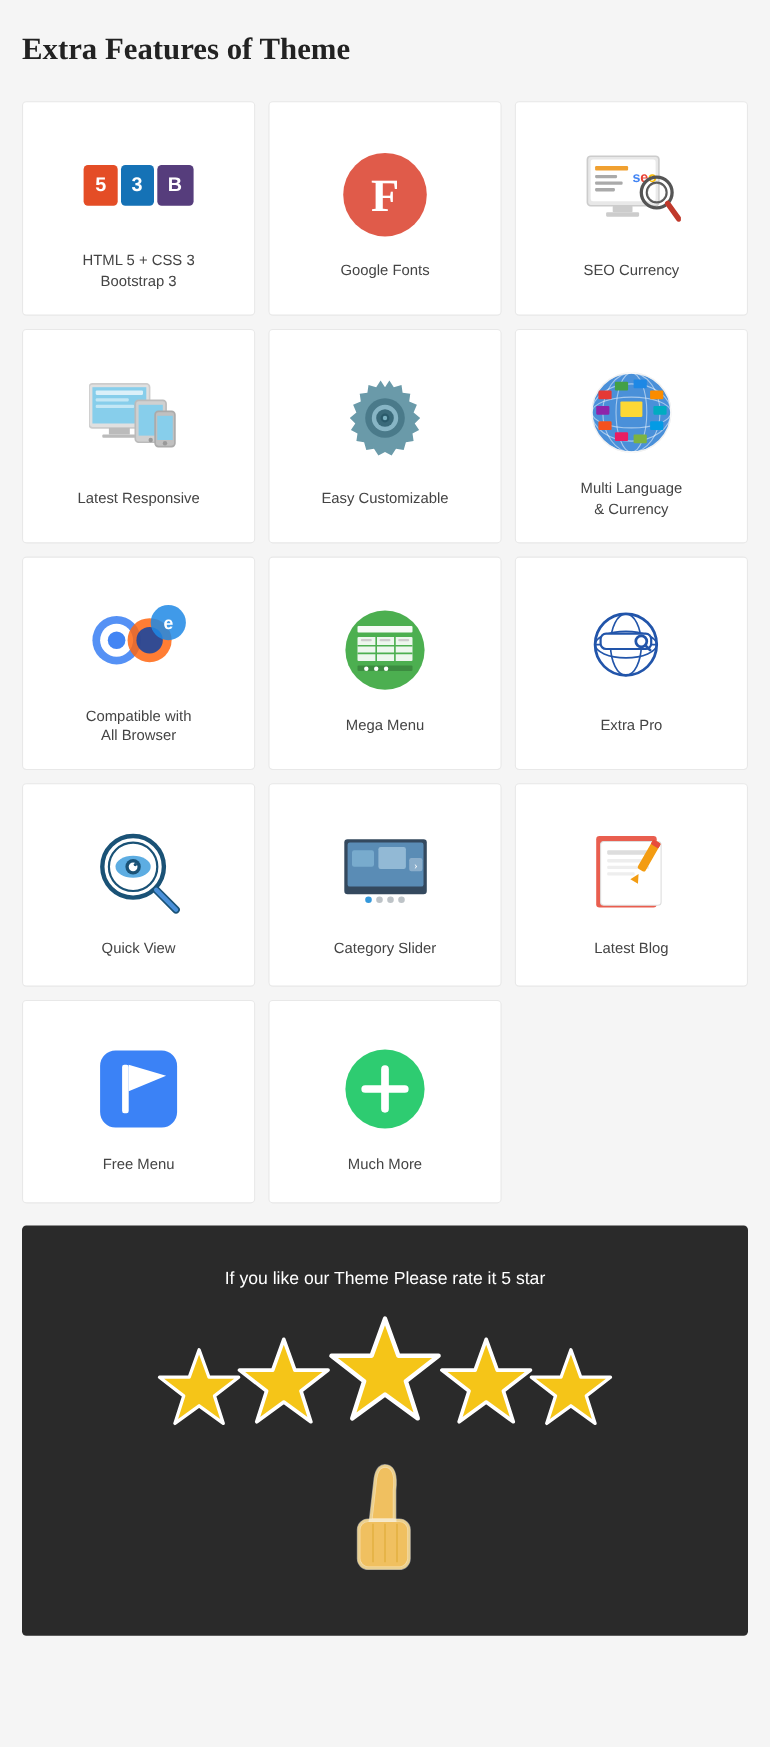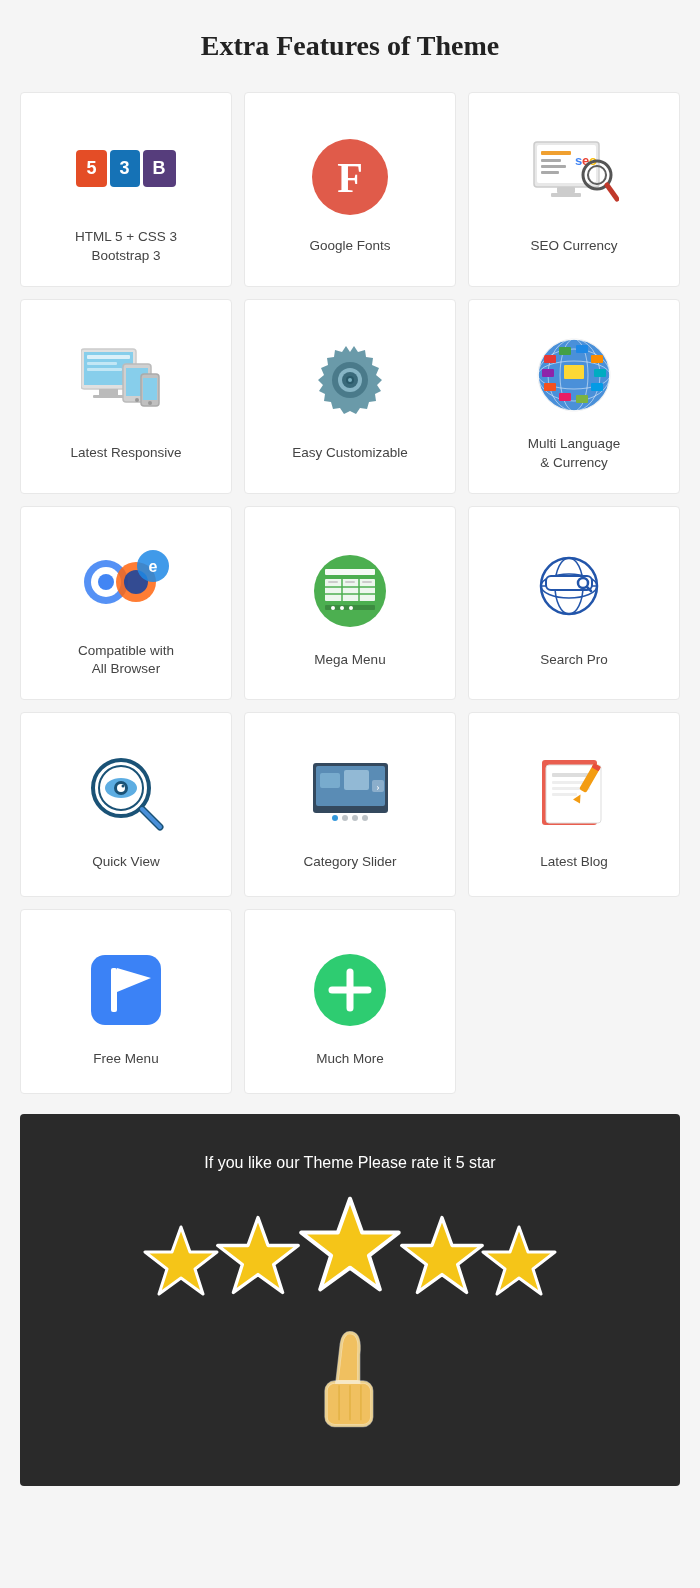--- a/index.html
+++ b/index.html
@@ -6,21 +6,21 @@
     body {
       background: #f5f5f5;
       font-family: 'Georgia', serif;
       width: 700px;
     }
     .page-wrapper {
       background: #f5f5f5;
       padding: 30px 20px;
     }
     .page-title {
-      text-align: center;
+      text-align: left;
       font-size: 28px;
       font-weight: bold;
       color: #222;
       margin-bottom: 30px;
       font-family: Georgia, serif;
     }
     .grid {
       display: grid;
       grid-template-columns: repeat(3, 1fr);
       gap: 12px;
@@ -273,21 +273,21 @@
           <circle cx="35" cy="32" r="28" fill="none" stroke="#2255aa" stroke-width="2.5"></circle>
           <ellipse cx="35" cy="32" rx="28" ry="12" fill="none" stroke="#2255aa" stroke-width="1.5"></ellipse>
           <ellipse cx="35" cy="32" rx="14" ry="28" fill="none" stroke="#2255aa" stroke-width="1.5"></ellipse>
           <line x1="7" y1="32" x2="63" y2="32" stroke="#2255aa" stroke-width="1.5"></line>
 
           <rect x="12" y="22" width="46" height="14" rx="5" fill="white" stroke="#2255aa" stroke-width="2"></rect>
           <circle cx="49" cy="29" r="5" fill="none" stroke="#2255aa" stroke-width="2.5"></circle>
           <line x1="53" y1="33" x2="57" y2="37" stroke="#2255aa" stroke-width="2.5" stroke-linecap="round"></line>
         </svg>
       </div>
-      <div class="card-label">Search Pro</div>
+      <div class="card-label">Extra Pro</div>
     </div>
 
     <div class="card">
       <div class="card-icon">
         <svg width="80" height="80" viewBox="0 0 80 80">
 
           <circle cx="35" cy="35" r="28" fill="none" stroke="#1a5276" stroke-width="4"></circle>
           <circle cx="35" cy="35" r="22" fill="white" stroke="#1a5276" stroke-width="2"></circle>
 
           <ellipse cx="35" cy="35" rx="16" ry="10" fill="#5dade2"></ellipse>

